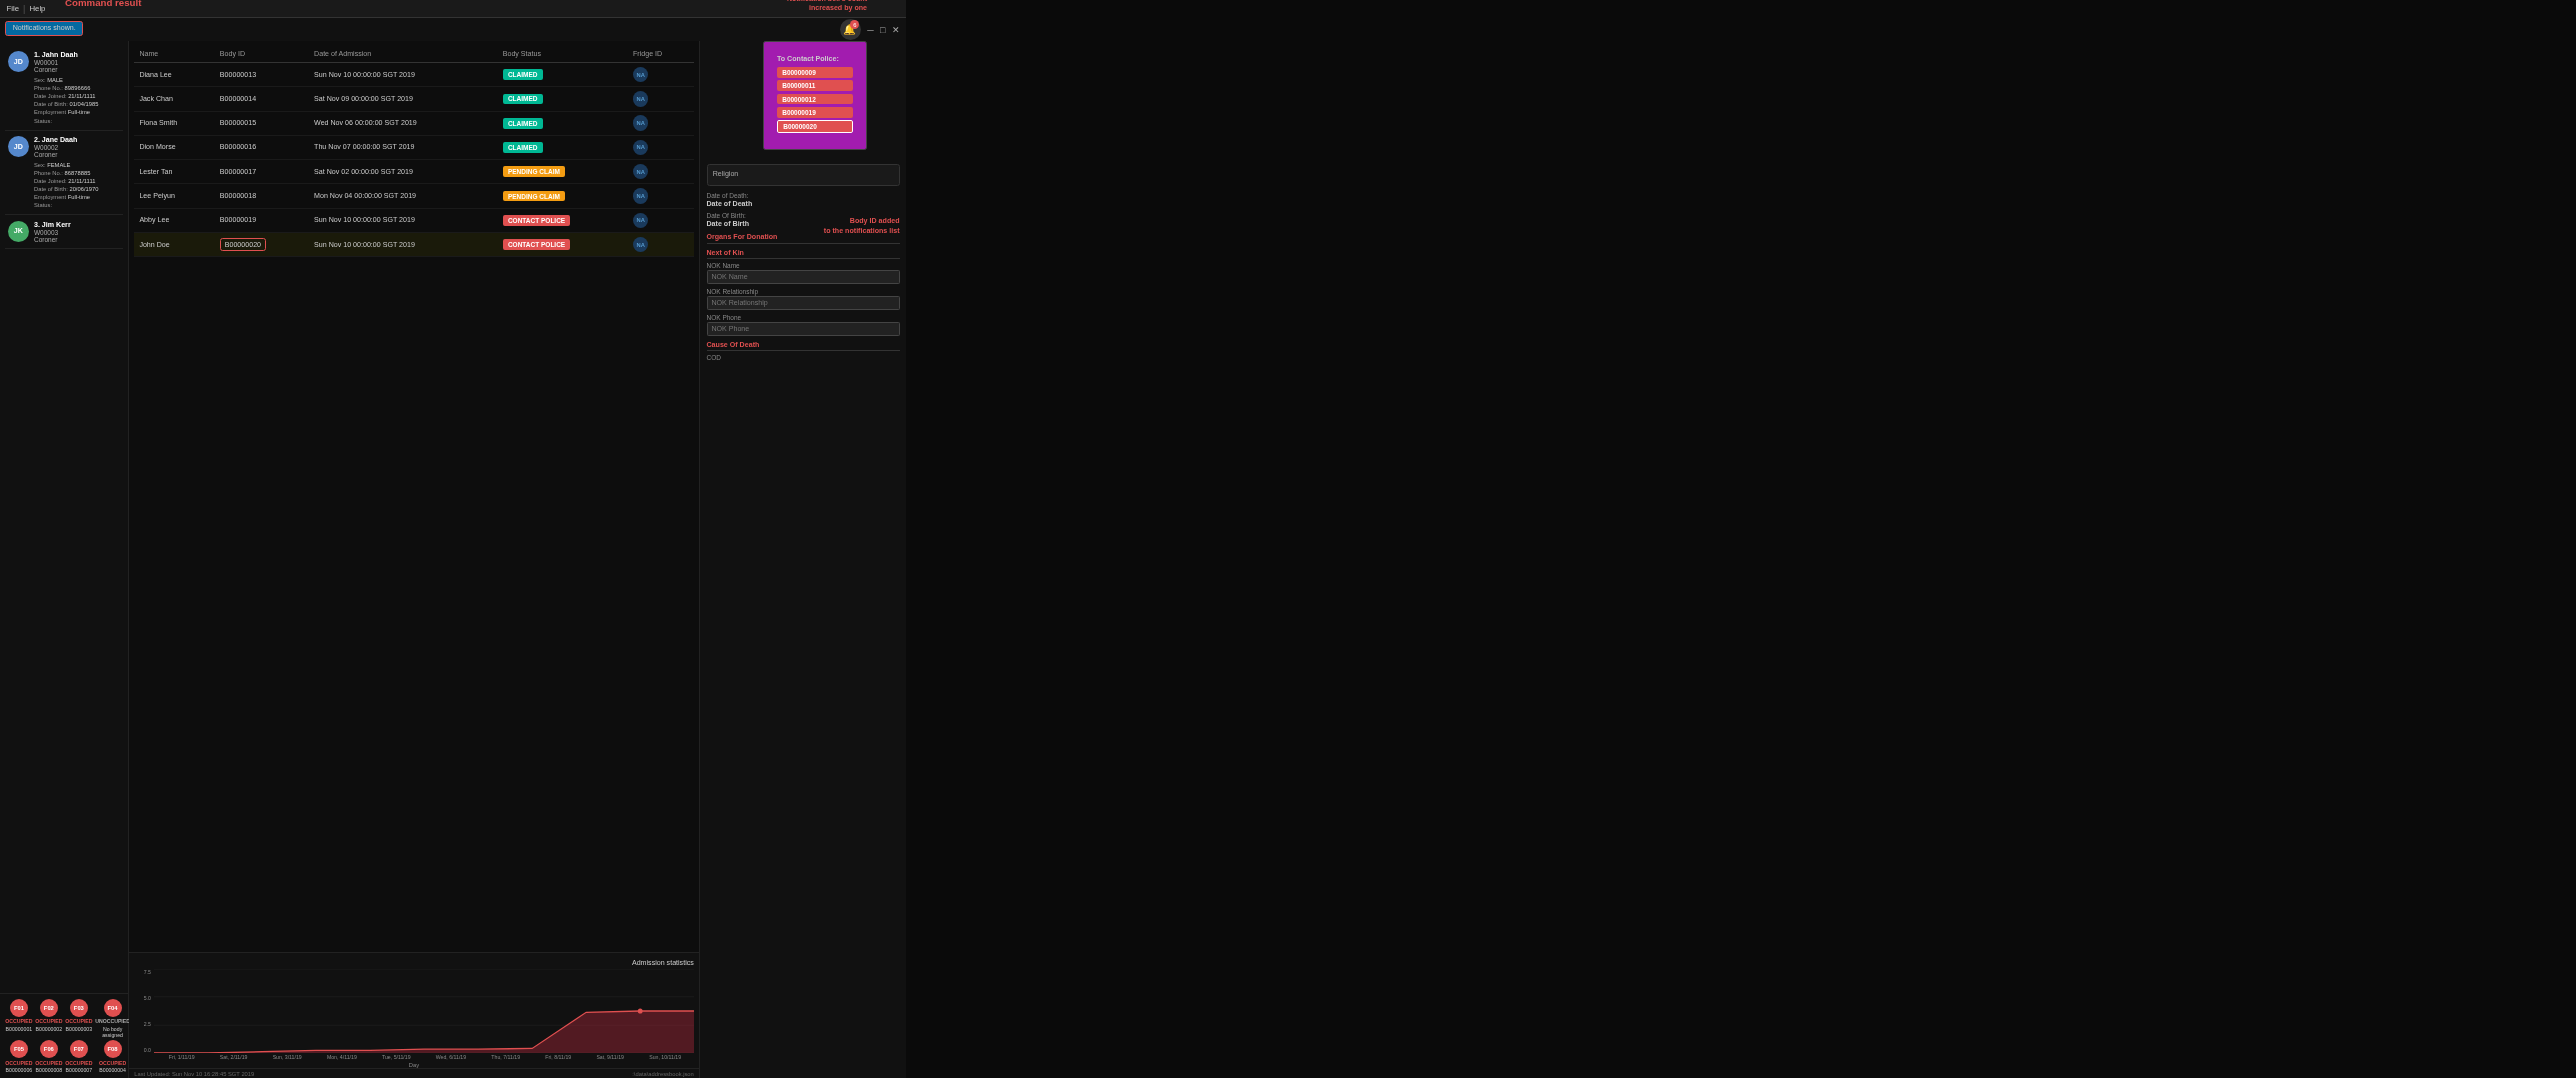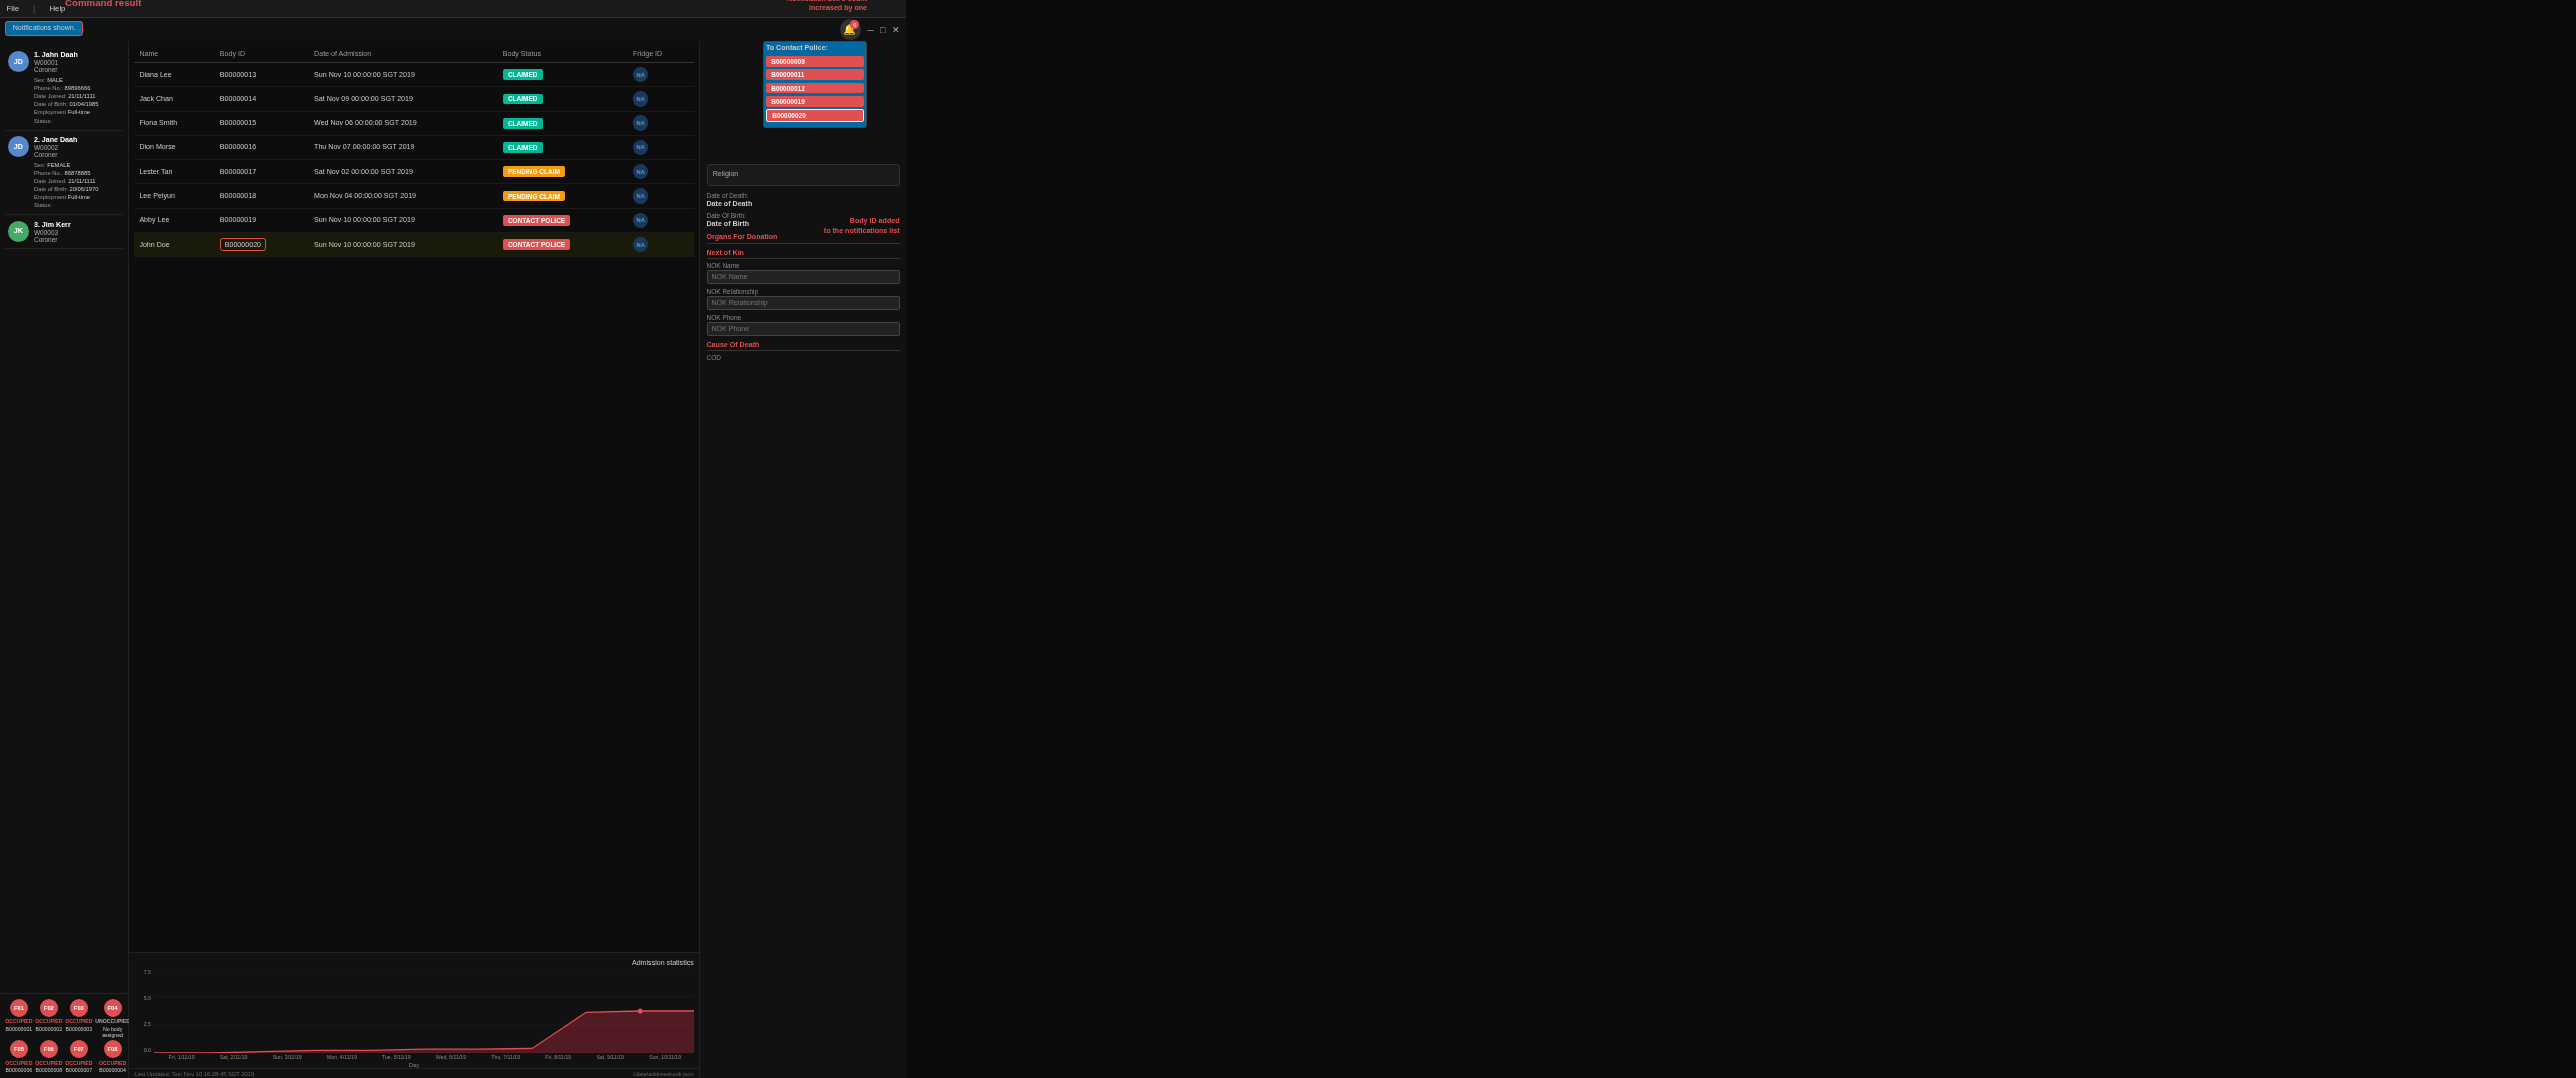--- a/index.html
+++ b/index.html
@@ -14,21 +14,21 @@
     }
 
     
     .menu-bar {
       background: #1a1a1a;
       display: flex;
       align-items: center;
       padding: 2.6px 6.5px;
       border-bottom: 0.6px solid #333;
       height: 18px;
-      gap: 14px;
+      gap: 4px;
     }
     .menu-item {
       color: #ccc;
       font-size: 7.8px;
       cursor: pointer;
     }
     .menu-divider {
       color: #555;
       font-size: 9px;
     }
@@ -281,25 +281,25 @@
       flex-direction: column;
       position: relative;
     }
 
     
     .notification-dropdown {
       position: absolute;
       top: 0;
       right: 39px;
       width: 104px;
-      background: #0369a1;
+      background: #a21caf;
       border: 0.6px solid #444;
       border-radius: 2.6px;
       z-index: 100;
-      padding: 2px;
+      padding: 13px;
     }
     .notif-title {
       color: #ccc;
       font-size: 7.1px;
       font-weight: bold;
       margin-bottom: 3.9px;
     }
     .notif-badge {
       display: block;
       background: #e05050;

